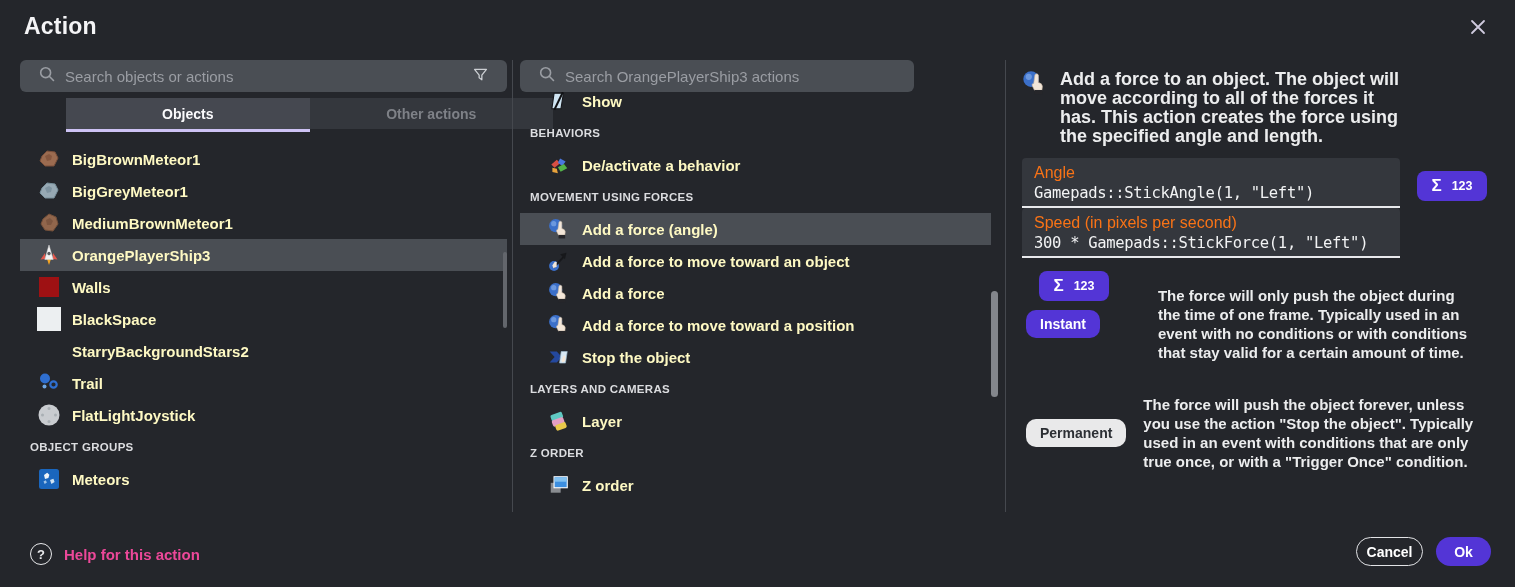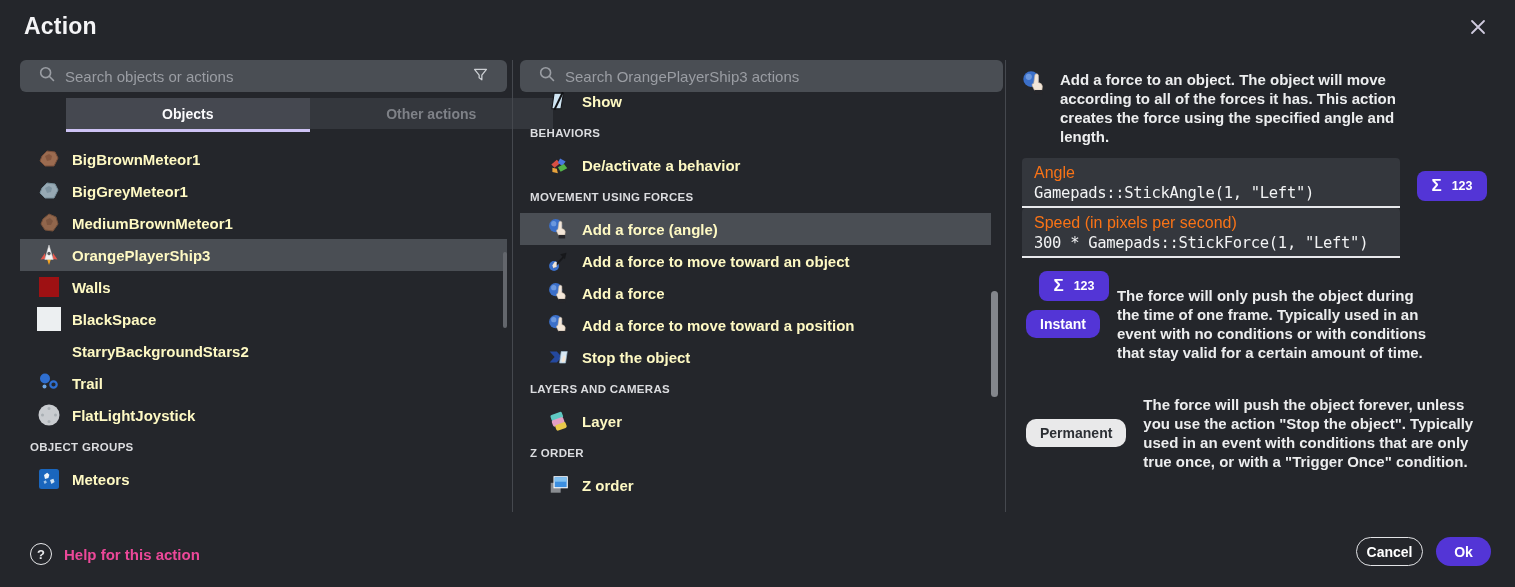--- a/index.html
+++ b/index.html
@@ -41,21 +41,21 @@
   .left-list .row { padding-left:16px; }
   .left-list .sect { padding-left:10px; }
   .mid-list { position:absolute; left:520px; top:85px; width:471px; }
   .mid-list .row { padding-left:26px; }
   .mid-list .sect { padding-left:10px; }
   .sq { width:20px; height:20px; }
   
   .thumb { position:absolute; background:#83868c; border-radius:4px; }
   
   .desc-wrap { position:absolute; left:1022px; top:70px; width:470px; display:flex; gap:12px; }
-  .desc-text { font-size:15px; font-weight:700; line-height:19px; color:#ecedee; width:352px; }
+  .desc-text { font-size:18px; font-weight:700; line-height:19px; color:#ecedee; width:352px; }
   .field-group { position:absolute; left:1022px; display:flex; align-items:flex-start; }
   .field {
     width:378px; height:50px; background:#34373d; border-radius:4px 4px 0 0;
     border-bottom:2px solid #e8e9ec; padding:6px 12px 0 12px; cursor:text;
   }
   .field .flabel { font-size:16px; color:#f97316; margin-bottom:2px; }
   .field .fvalue { font-size:15.5px; color:#f2f3f4; font-family:"DejaVu Sans Mono", monospace; white-space:nowrap; letter-spacing:-0.3px; }
   .expr-btn {
     margin-left:17px; margin-top:13px; width:70px; height:30px; border:none; border-radius:8px;
     background:#5335d6; color:#fff; display:flex; align-items:center; justify-content:center; gap:10px; cursor:pointer;
@@ -302,21 +302,21 @@
           <svg width="22" height="22" viewBox="0 0 20 20">
             <rect x="2.5" y="8" width="9" height="9" fill="#898c91"></rect>
             <rect x="5.5" y="2.5" width="12" height="10" fill="#3d8fe0" stroke="#fff" stroke-width="1"></rect>
             <rect x="6" y="3" width="11" height="4" fill="#82c1f0"></rect>
           </svg>
         </span>
       <span class="lbl">Z order</span>
     </div>
   </div>
 
-  <div class="searchbox" style="left:520px;width:483px;">
+  <div class="searchbox" style="left:520px;width:394px;">
     <span>
       <svg width="18" height="18" viewBox="0 0 20 20">
           <circle cx="8.5" cy="8.5" r="5.5" fill="none" stroke="#9a9da3" stroke-width="1.8"></circle>
           <line x1="12.8" y1="12.8" x2="17.2" y2="17.2" stroke="#9a9da3" stroke-width="1.8" stroke-linecap="round"></line>
         </svg>
     </span>
     <input placeholder="Search OrangePlayerShip3 actions" style="">
   </div>
   <div class="thumb" style="left:991px; top:291px; width:7px; height:106px;"></div>
 
@@ -349,21 +349,21 @@
       <div class="fvalue">300 * Gamepads::StickForce(1, "Left")</div>
     </div>
     <button class="expr-btn">
       <span class="sigma">Σ</span>
       <span class="num">123</span>
     </button>
   </div>
 
   <div class="note" style="top:286px;">
     <div class="badge primary">Instant</div>
-    <div class="note-text" style="width:322px;">The force will only push the object during the time of one frame. Typically used in an event with no conditions or with conditions that stay valid for a certain amount of time.</div>
+    <div class="note-text" style="width:322px;margin-left:41px;">The force will only push the object during the time of one frame. Typically used in an event with no conditions or with conditions that stay valid for a certain amount of time.</div>
   </div>
 
   <div class="note" style="top:395px;">
     <div class="badge light">Permanent</div>
     <div class="note-text" style="width:355px;">The force will push the object forever, unless you use the action "Stop the object". Typically used in an event with conditions that are only true once, or with a "Trigger Once" condition.</div>
   </div>
 
   <div class="help">
     <span class="help-circle">?</span>
     <span class="help-lbl">Help for this action</span>

